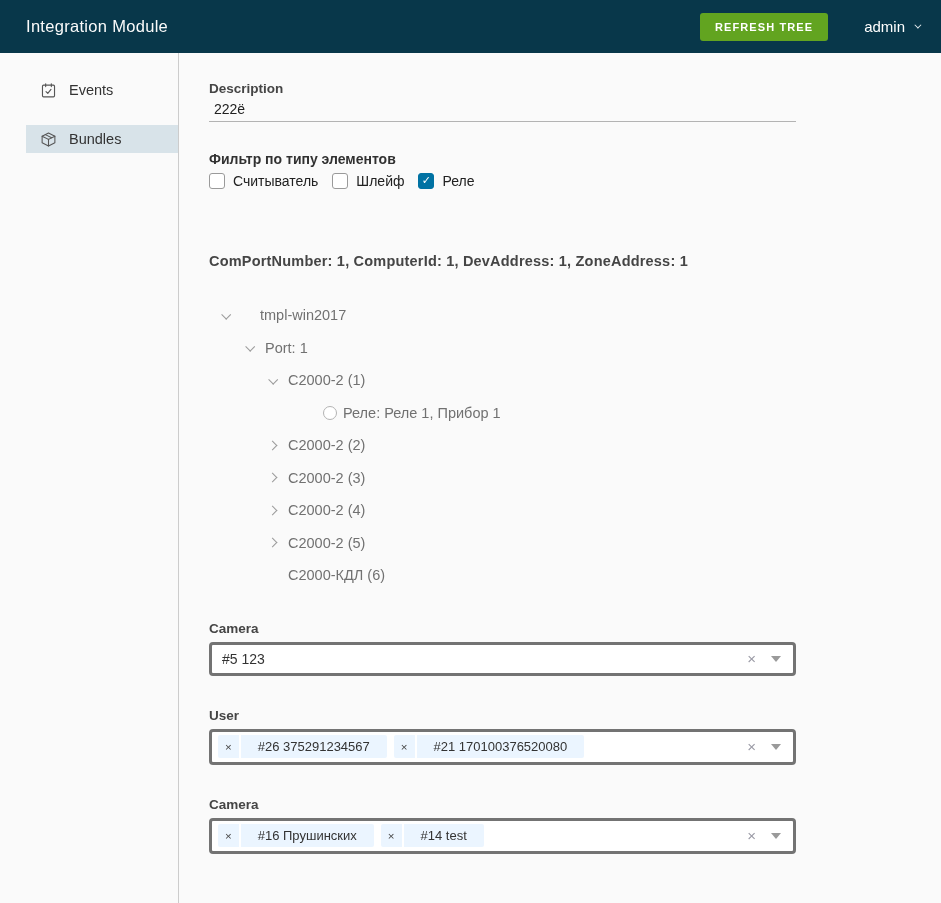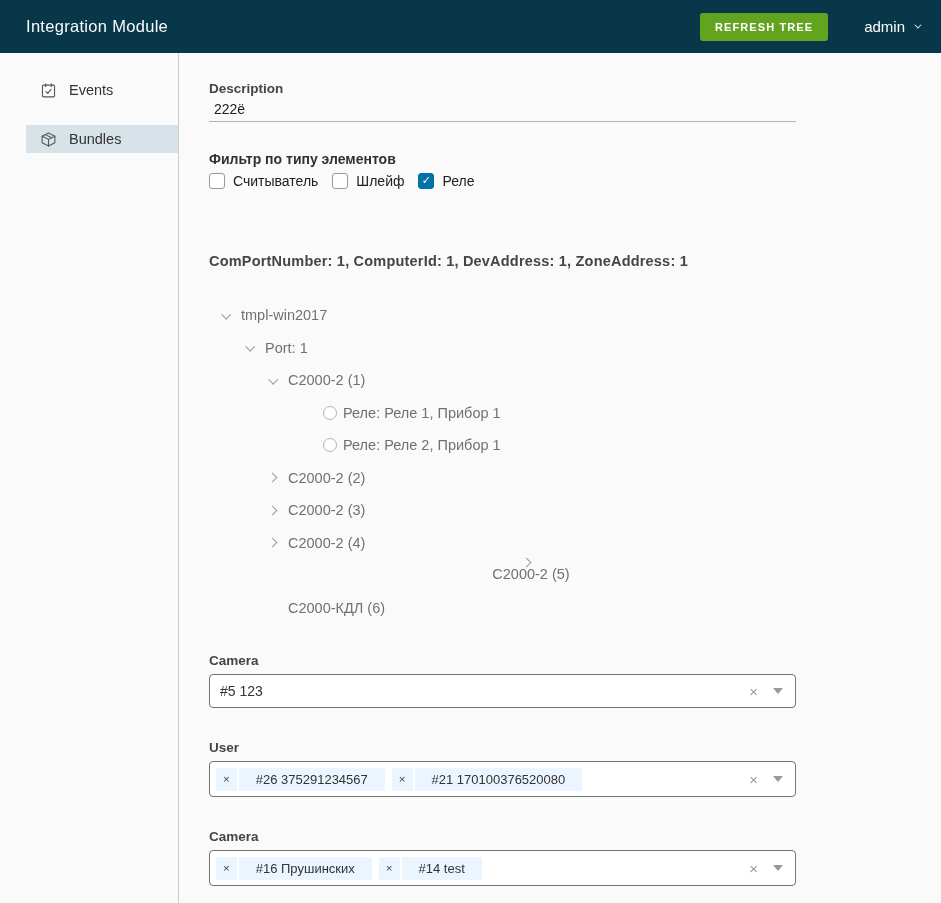--- a/index.html
+++ b/index.html
@@ -87,21 +87,21 @@
     background:#fff; margin-right:6px; flex-shrink:0;
   }
   .tree-label { white-space:nowrap; }
 
   
   .select-block .field-label { margin-bottom:6px; }
   .select-block { margin-top:0; }
   .mt-29 { margin-top:29px; }
   .mt-32 { margin-top:32px; }
   .select-box {
-    border:1px solid #737373; border-radius:4px; background:#fff;
+    border:3px solid #737373; border-radius:4px; background:#fff;
     display:flex; align-items:center;
     padding:0 12px 0 10px; height:34px;
   }
   .select-box.multi { height:36px; padding-left:6px; }
   .select-value { flex:1; font-size:14px; color:#333; }
   .chips { flex:1; display:flex; align-items:center; }
   .chip { display:flex; align-items:stretch; margin-right:7px; border-radius:2px; overflow:hidden; font-size:13px; color:#333; }
   .chip-x {
     background:var(--chip-bg,#ebf5ff); padding:0 7px;
     display:flex; align-items:center; font-size:11.5px; color:#444;
@@ -178,21 +178,21 @@
             <span class="cb-item">
               <span class="checkbox checked">✓</span>
               <span class="cb-label">Реле</span>
             </span>
           </div>
       </div>
 
       <div class="selection-info">ComPortNumber: 1, ComputerId: 1, DevAddress: 1, ZoneAddress: 1</div>
 
       <div class="tree">
-          <div class="tree-row" style="padding-left: 10px;">
+          <div class="tree-row" style="padding-left: 10px; gap: 19px;">
             <span class="chev-box">
               <i class="chev down"></i>
             </span>
             <span class="tree-label">tmpl-win2017</span>
           </div>
           <div class="tree-row" style="padding-left: 34px;">
             <span class="chev-box">
               <i class="chev down"></i>
             </span>
             <span class="tree-label">Port: 1</span>
@@ -200,43 +200,39 @@
           <div class="tree-row" style="padding-left: 57px;">
             <span class="chev-box">
               <i class="chev down"></i>
             </span>
             <span class="tree-label">С2000-2 (1)</span>
           </div>
           <div class="tree-row" style="padding-left: 114px;">
             <span class="radio"></span>
             <span class="tree-label">Реле: Реле 1, Прибор 1</span>
           </div>
-          <div class="tree-row" style="padding-left: 114px;">
-            <span class="radio"></span>
-            <span class="tree-label">Реле: Реле 2, Прибор 1</span>
-          </div>
           <div class="tree-row" style="padding-left: 57px;">
             <span class="chev-box">
               <i class="chev right"></i>
             </span>
             <span class="tree-label">С2000-2 (2)</span>
           </div>
           <div class="tree-row" style="padding-left: 57px;">
             <span class="chev-box">
               <i class="chev right"></i>
             </span>
             <span class="tree-label">С2000-2 (3)</span>
           </div>
           <div class="tree-row" style="padding-left: 57px;">
             <span class="chev-box">
               <i class="chev right"></i>
             </span>
             <span class="tree-label">С2000-2 (4)</span>
           </div>
-          <div class="tree-row" style="padding-left: 57px; flex-direction: column;">
+          <div class="tree-row" style="padding-left: 57px;">
             <span class="chev-box">
               <i class="chev right"></i>
             </span>
             <span class="tree-label">С2000-2 (5)</span>
           </div>
           <div class="tree-row" style="padding-left: 57px;">
             <span class="chev-box"></span>
             <span class="tree-label">С2000-КДЛ (6)</span>
           </div>
         </div>

